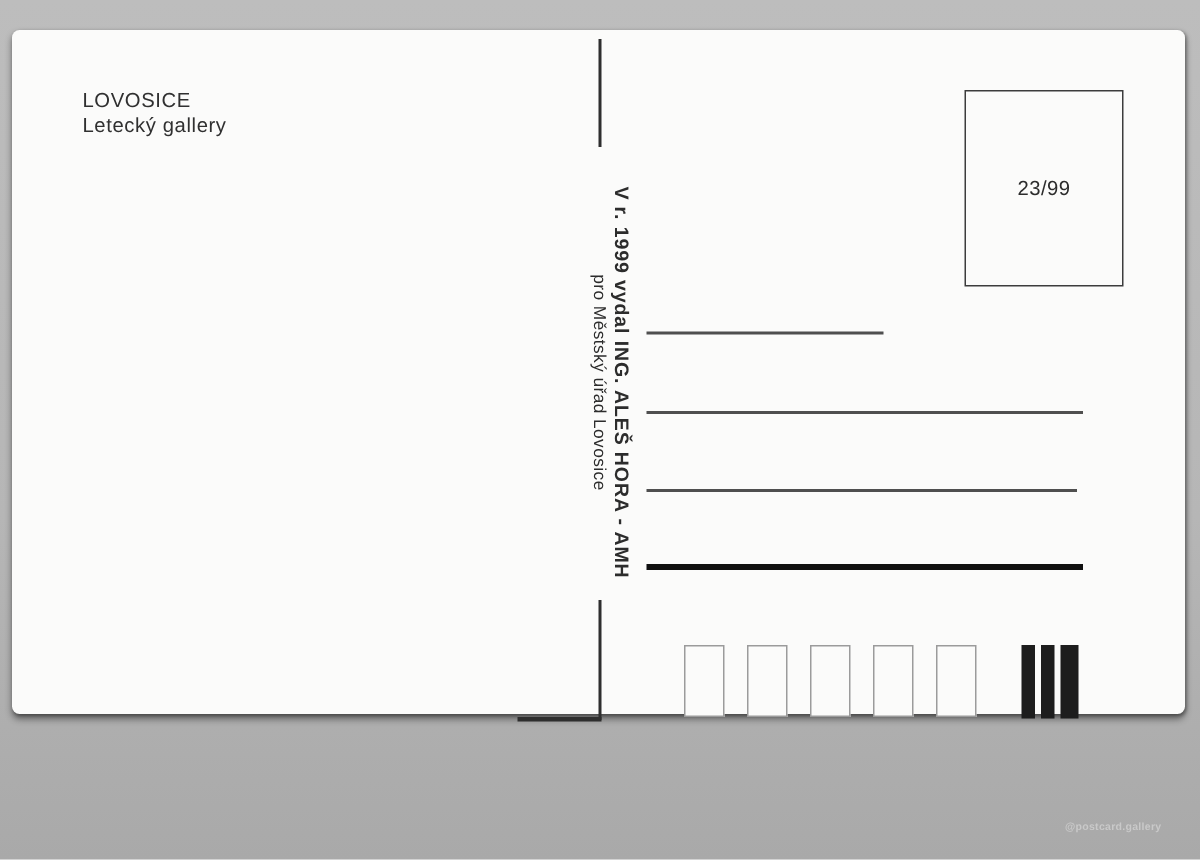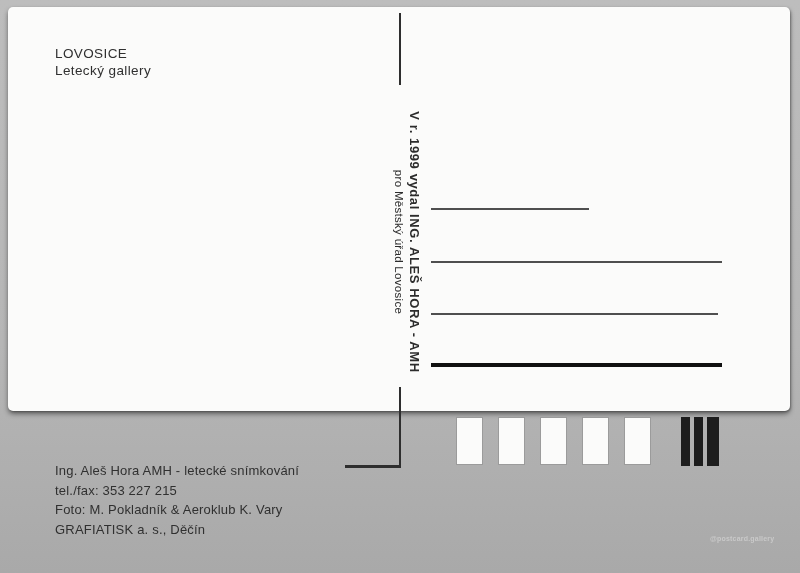--- a/index.html
+++ b/index.html
@@ -10,23 +10,23 @@
     width: 800px;
     height: 573px;
     position: relative;
     overflow: hidden;
     background: linear-gradient(180deg, #bdbdbd 0%, #b6b6b6 60%, #a9a9a9 100%);
     font-family: "Liberation Sans", sans-serif;
   }
   .card {
     position: absolute;
     left: 8px;
-    top: 7px;
+    top: 20px;
     width: 782px;
-    height: 404px;
+    height: 456px;
     background: #fbfbfa;
     border-radius: 5px;
     box-shadow: 0 3px 5px rgba(0,0,0,0.45), 1px 1px 2px rgba(0,0,0,0.25);
   }
   .abs { position: absolute; }
 
   .title-block {
     left: 47px;
     top: 38px;
     color: #303030;
@@ -140,38 +140,35 @@
 
   <div class="abs divider-top"></div>
   <div class="abs divider-bottom"></div>
   <div class="abs divider-foot"></div>
 
   <div class="abs publisher-rotated">
     <span class="pub-bold">V r. 1999 vydal ING. ALEŠ HORA - AMH</span>
     <span class="pub-small">pro Městský úřad Lovosice</span>
   </div>
 
+  <div class="abs stamp-box">
+    <span>23/99</span>
+  </div>
 
   <div class="abs addr-line addr-line-1"></div>
   <div class="abs addr-line addr-line-2"></div>
   <div class="abs addr-line addr-line-3"></div>
   <div class="abs addr-line addr-line-4"></div>
 
   <div class="abs postal-box pb-0"></div>
   <div class="abs postal-box pb-1"></div>
   <div class="abs postal-box pb-2"></div>
   <div class="abs postal-box pb-3"></div>
   <div class="abs postal-box pb-4"></div>
 
   <div class="abs code-bar bar-0"></div>
   <div class="abs code-bar bar-1"></div>
   <div class="abs code-bar bar-2"></div>
 
-  <div class="abs credits-block">
-    <div>Ing. Aleš Hora AMH - letecké snímkování</div>
-    <div>tel./fax: 353 227 215</div>
-    <div>Foto: M. Pokladník &amp; Aeroklub K. Vary</div>
-    <div>GRAFIATISK a. s., Děčín</div>
-  </div>
 
   <div class="abs watermark">@postcard.gallery</div>
 
 </div>
 
 </body></html>

